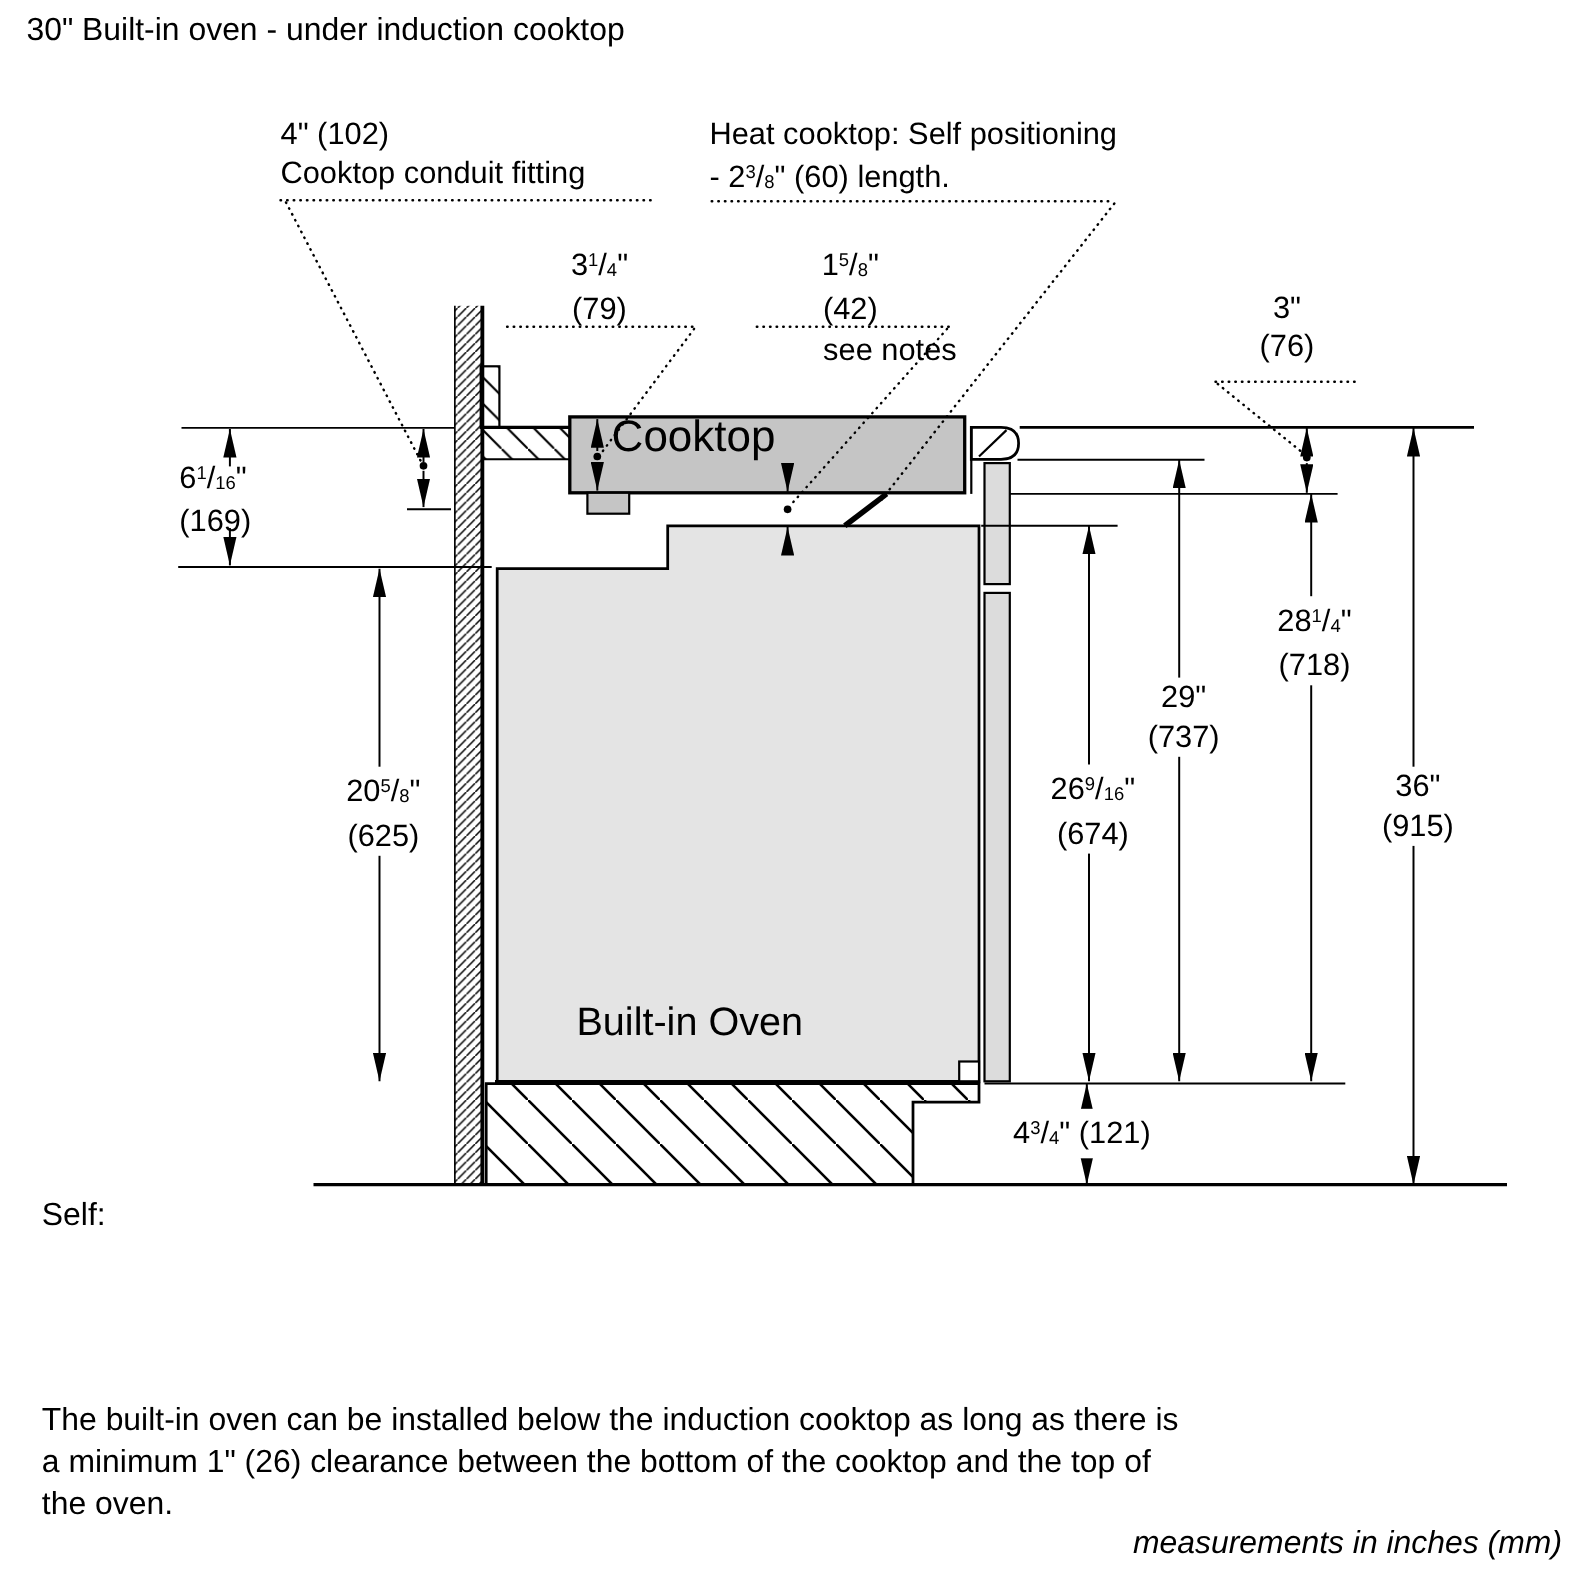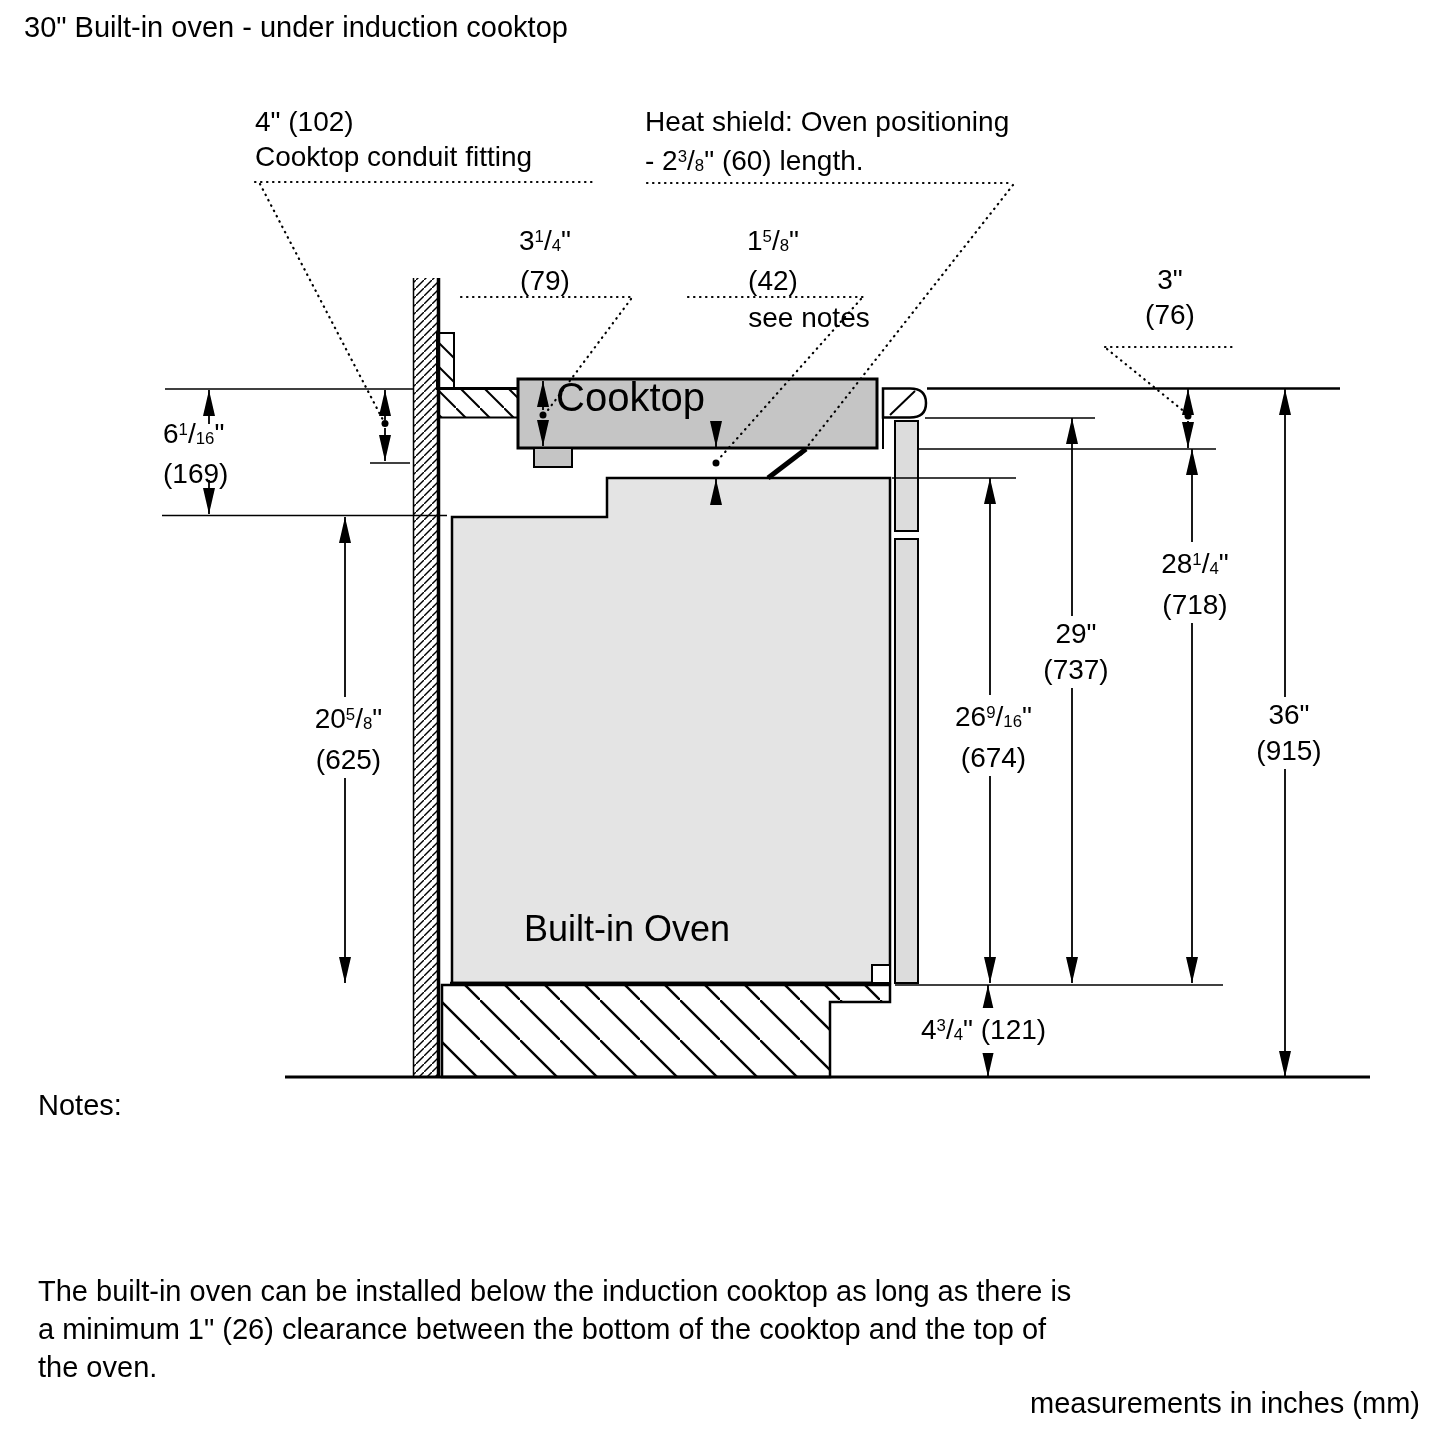--- a/index.html
+++ b/index.html
@@ -120,37 +120,37 @@
       <line x1="631" y1="299" x2="548" y2="410"></line>
       <line x1="861" y1="299" x2="718" y2="460"></line>
       <line x1="1013" y1="185" x2="800" y2="456"></line>
       <line x1="1107" y1="349" x2="1186" y2="413"></line>
     </g>
   </svg>
 
   <div class="lbl title" style="left:24px;top:10px;">30" Built-in oven - under induction cooktop</div>
 
   <div class="lbl" style="left:255px;top:104px;"><span>4" (102)</span><br><span>Cooktop conduit fitting</span></div>
-  <div class="lbl" style="left:645px;top:104px;"><span>Heat shield: Oven positioning</span><br><span>- 2</span><span class="sup">3</span><span>/</span><span class="sub">8</span><span>" (60) length.</span></div>
+  <div class="lbl" style="left:645px;top:104px;"><span>Heat cooktop: Self positioning</span><br><span>- 2</span><span class="sup">3</span><span>/</span><span class="sub">8</span><span>" (60) length.</span></div>
 
   <div class="lbl ctr" style="left:455px;top:219px;width:180px;"><span>3</span><span class="sup">1</span><span>/</span><span class="sub">4</span><span>"</span><br><span>(79)</span></div>
   <div class="lbl ctr" style="left:678px;top:219px;width:190px;"><span>1</span><span class="sup">5</span><span>/</span><span class="sub">8</span><span>"</span><br><span>(42)</span></div>
   <div class="lbl ctr" style="left:714px;top:300px;width:190px;">see notes</div>
   <div class="lbl ctr" style="left:1100px;top:262px;width:140px;"><span>3"</span><br><span>(76)</span></div>
 
   <div class="lbl" style="left:163px;top:412px;"><span>6</span><span class="sup">1</span><span>/</span><span class="sub">16</span><span>"</span><br><span>(169)</span></div>
 
   <div class="lbl dim" style="left:288px;top:697px;width:115px;"><span>20</span><span class="sup">5</span><span>/</span><span class="sub">8</span><span>"</span><br><span>(625)</span></div>
   <div class="lbl dim" style="left:933px;top:695px;width:115px;"><span>26</span><span class="sup">9</span><span>/</span><span class="sub">16</span><span>"</span><br><span>(674)</span></div>
   <div class="lbl dim" style="left:1018px;top:616px;width:110px;"><span>29"</span><br><span>(737)</span></div>
   <div class="lbl dim" style="left:1136px;top:542px;width:112px;"><span>28</span><span class="sup">1</span><span>/</span><span class="sub">4</span><span>"</span><br><span>(718)</span></div>
   <div class="lbl dim" style="left:1234px;top:697px;width:104px;"><span>36"</span><br><span>(915)</span></div>
   <div class="lbl dim" style="left:918px;top:1008px;"><span>4</span><span class="sup">3</span><span>/</span><span class="sub">4</span><span>" (121)</span></div>
 
   <div class="lbl bigx" style="left:556px;top:376px;">Cooktop</div>
   <div class="lbl bigo" style="left:524px;top:906px;">Built-in Oven</div>
 
-  <div class="lbl note" style="left:38px;top:1086px;">Notes:</div>
+  <div class="lbl note" style="left:38px;top:1086px;">Self:</div>
   <div class="lbl note" style="left:38px;top:1272px;"><span>The built-in oven can be installed below the induction cooktop as long as there is</span><br><span>a minimum 1" (26) clearance between the bottom of the cooktop and the top of</span><br><span>the oven.</span></div>
 
-  <div class="lbl ftr" style="left:900px;top:1386px;width:520px;">measurements in inches (mm)</div>
+  <div class="lbl ftr" style="left:900px;top:1386px;width:520px;font-style:italic;">measurements in inches (mm)</div>
 
 </div>
 
 </body></html>

